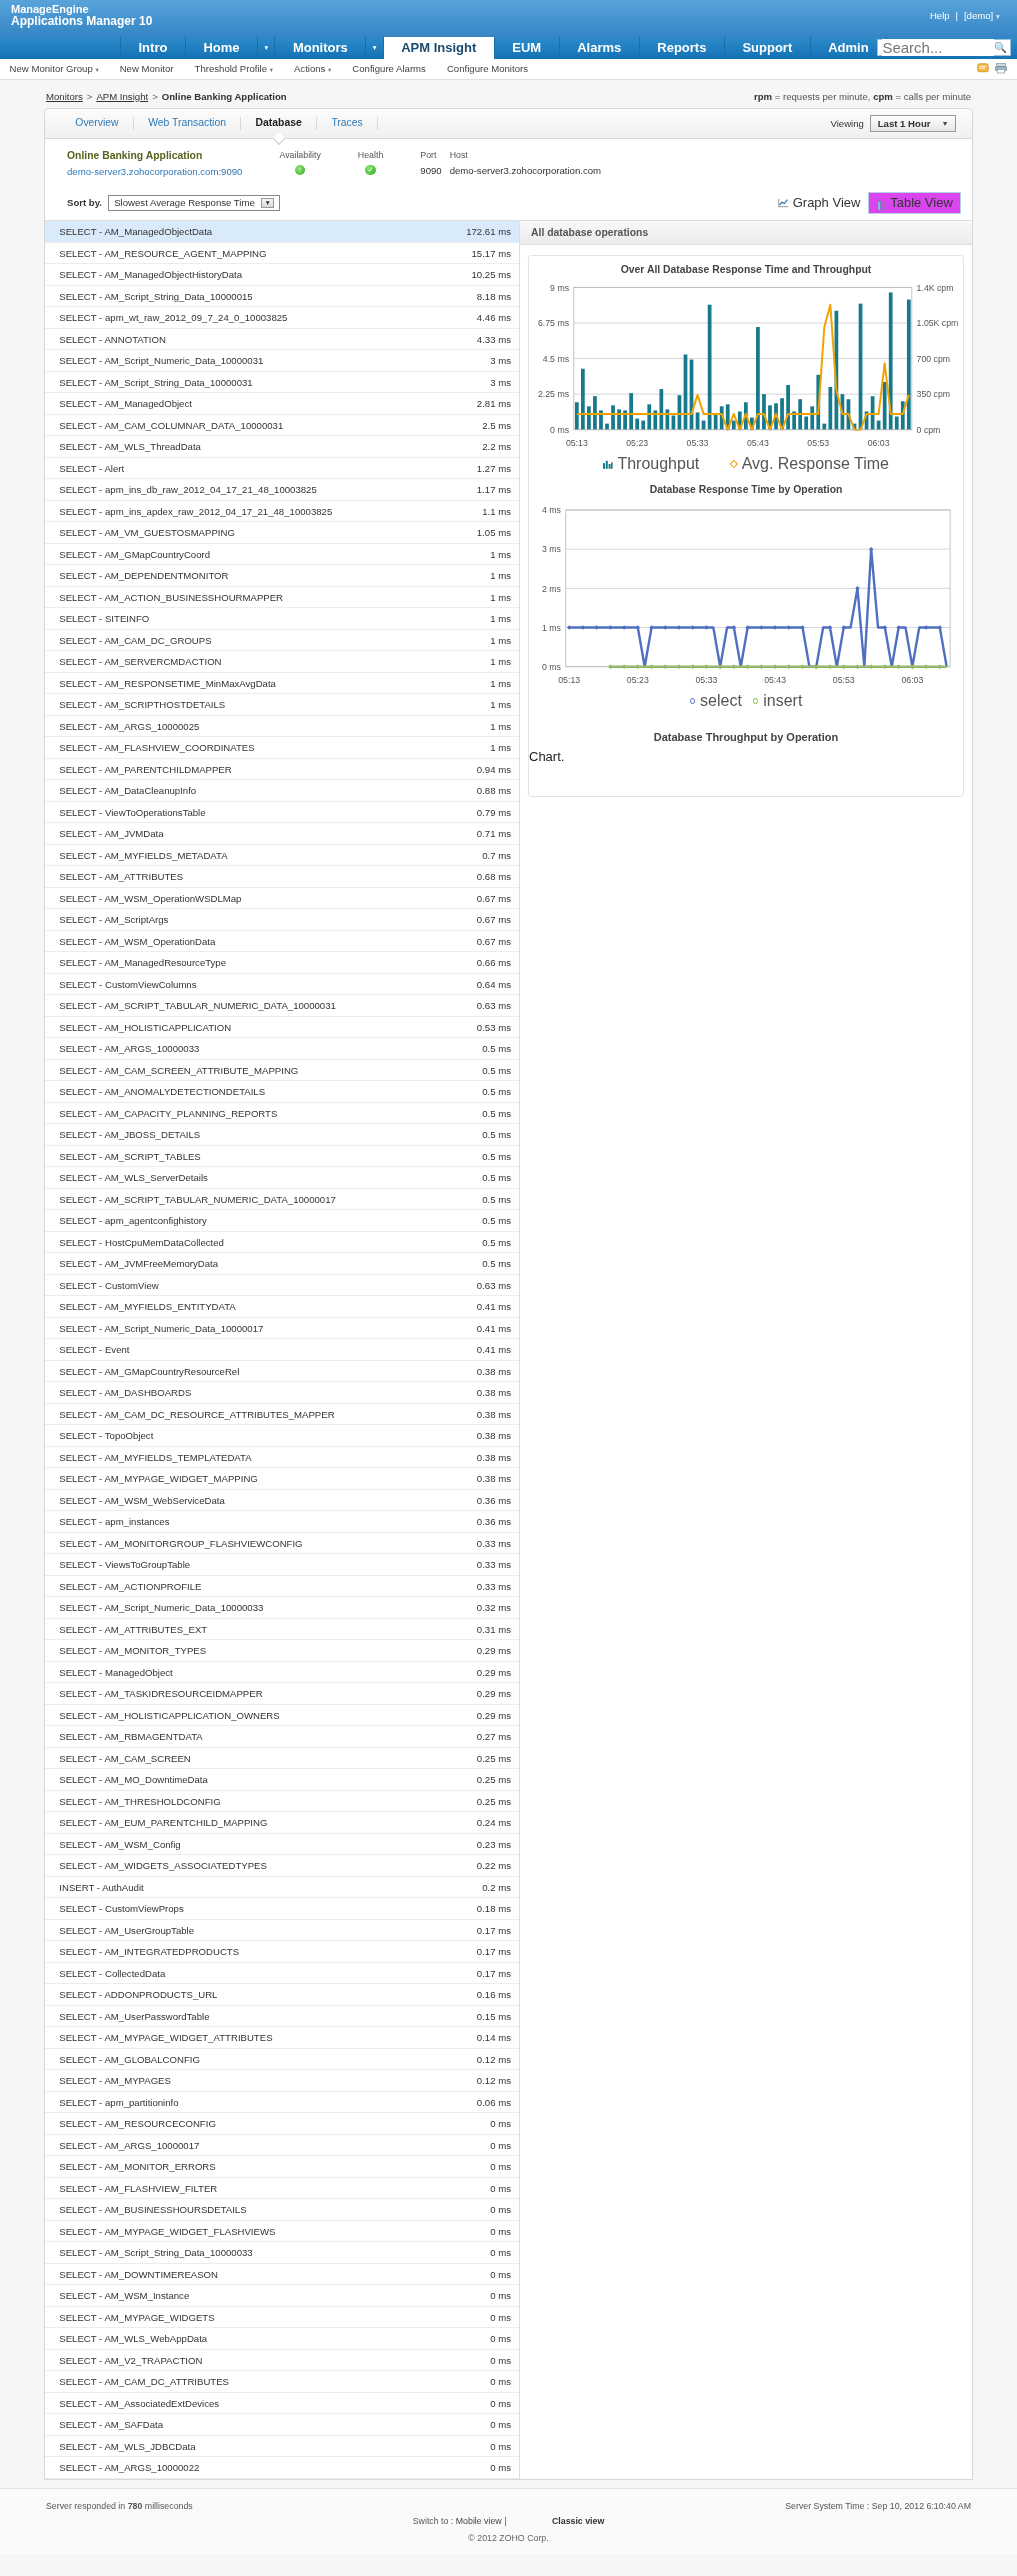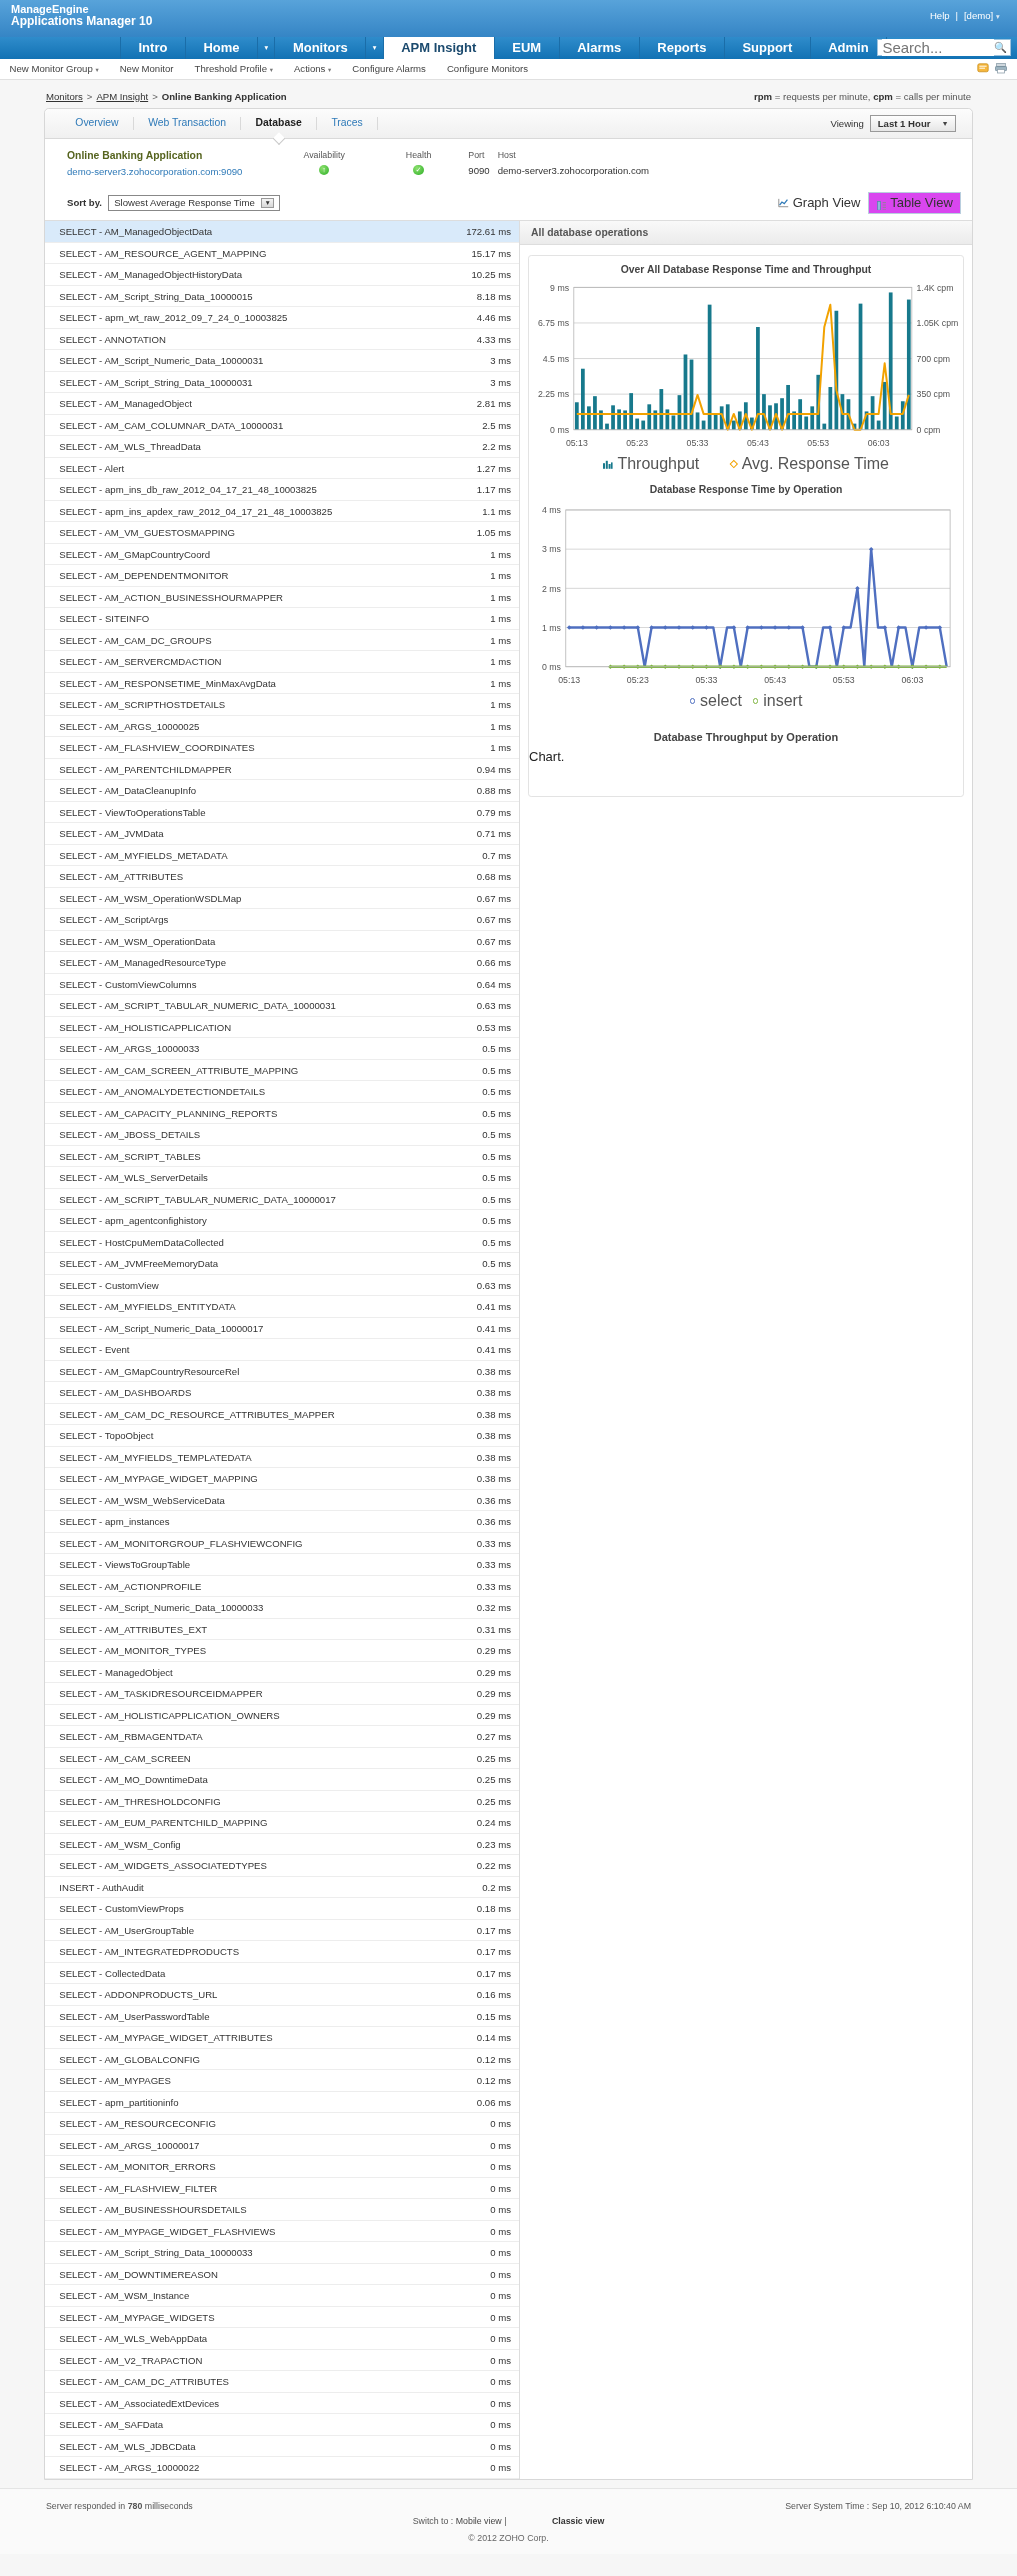--- a/index.html
+++ b/index.html
@@ -47,21 +47,21 @@
   .tab.active { color: #222; font-weight: bold; }
   .tab .notch { position: absolute; left: 50%; bottom: -13.5px; width: 8.8px; height: 8.8px; background: #fff; border-right: 0.8px solid #c9c9c9; border-bottom: 0.8px solid #c9c9c9; transform: translateX(-50%) rotate(45deg); }
   .viewing-box { margin-left: auto; display: flex; align-items: center; font-size: 9.6px; color: #333; }
   .viewing-select { margin-left: 6.4px; border: 0.8px solid #999; background: linear-gradient(#fefefe, #e6e6e6); font-weight: bold; font-size: 9.6px; padding: 2.4px 6.4px; display: flex; align-items: center; gap: 11px; cursor: pointer; }
   .viewing-select .sel-caret { font-size: 7.2px; color: #444; }
 
   
   .monitor-row { display: flex; align-items: flex-start; padding: 11px 22px 8px 22px; }
   .monitor-name { color: #56641f; font-weight: bold; font-size: 10.4px; }
   .monitor-host { color: #2f7ab8; font-size: 9.6px; margin-top: 4.8px; display: inline-block; text-decoration: none; }
-  .mi-col { text-align: center; margin-left: 61px; font-size: 8.8px; color: #555; }
+  .mi-col { text-align: center; margin-left: 37px; font-size: 8.8px; color: #555; }
   .mi-dot { width: 10.4px; height: 10.4px; border-radius: 50%; background: radial-gradient(circle at 35% 30%, #8ce06e, #2eaf27); margin: 4.8px auto 0 auto; color: #fff; font-size: 7.2px; line-height: 10.4px; text-align: center; }
   .mi-ph { margin-left: 37px; font-size: 8.8px; color: #555; display: flex; gap: 8px; }
   .mi-ph .ph-vals { font-size: 9.6px; color: #333; margin-top: 4.8px; }
 
   
   .sort-row { display: flex; align-items: center; padding: 6.4px 11px 6.4px 22px; border-bottom: 0.8px solid #ddd; }
   .sort-label { font-weight: bold; font-size: 9.6px; }
   .sort-select { margin-left: 6.4px; border: 0.8px solid #888; font-size: 9.6px; padding: 1.6px 4.8px; background: #fff; display: flex; align-items: center; gap: 6.4px; cursor: pointer; }
   .sort-select .dd-btn { background: linear-gradient(#f5f5f5,#d8d8d8); border: 0.8px solid #999; font-size: 6.4px; padding: 0.8px 2.4px; }
   .view-toggle { margin-left: auto; display: flex; align-items: center; gap: 8px; font-size: 13px; color: #333; }

